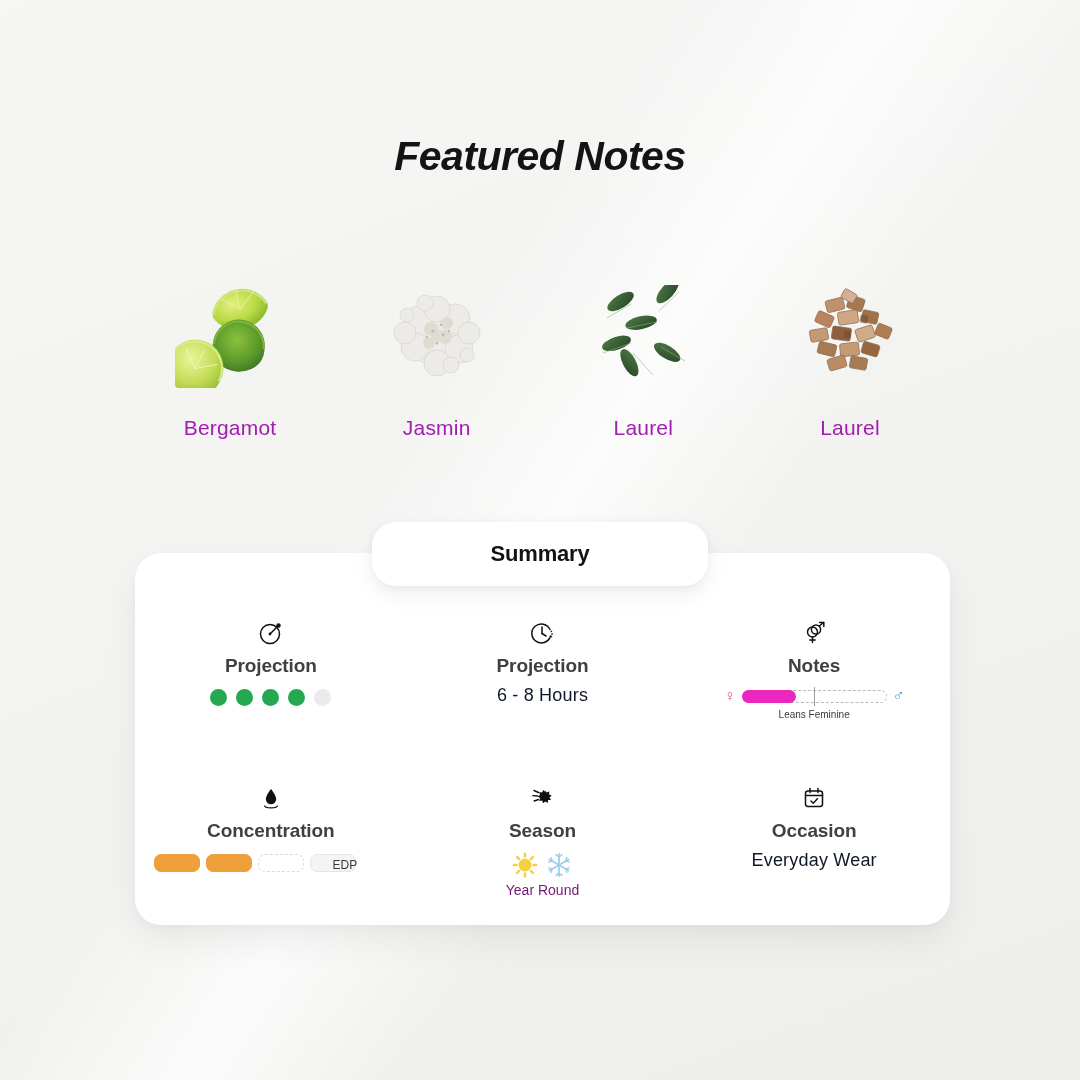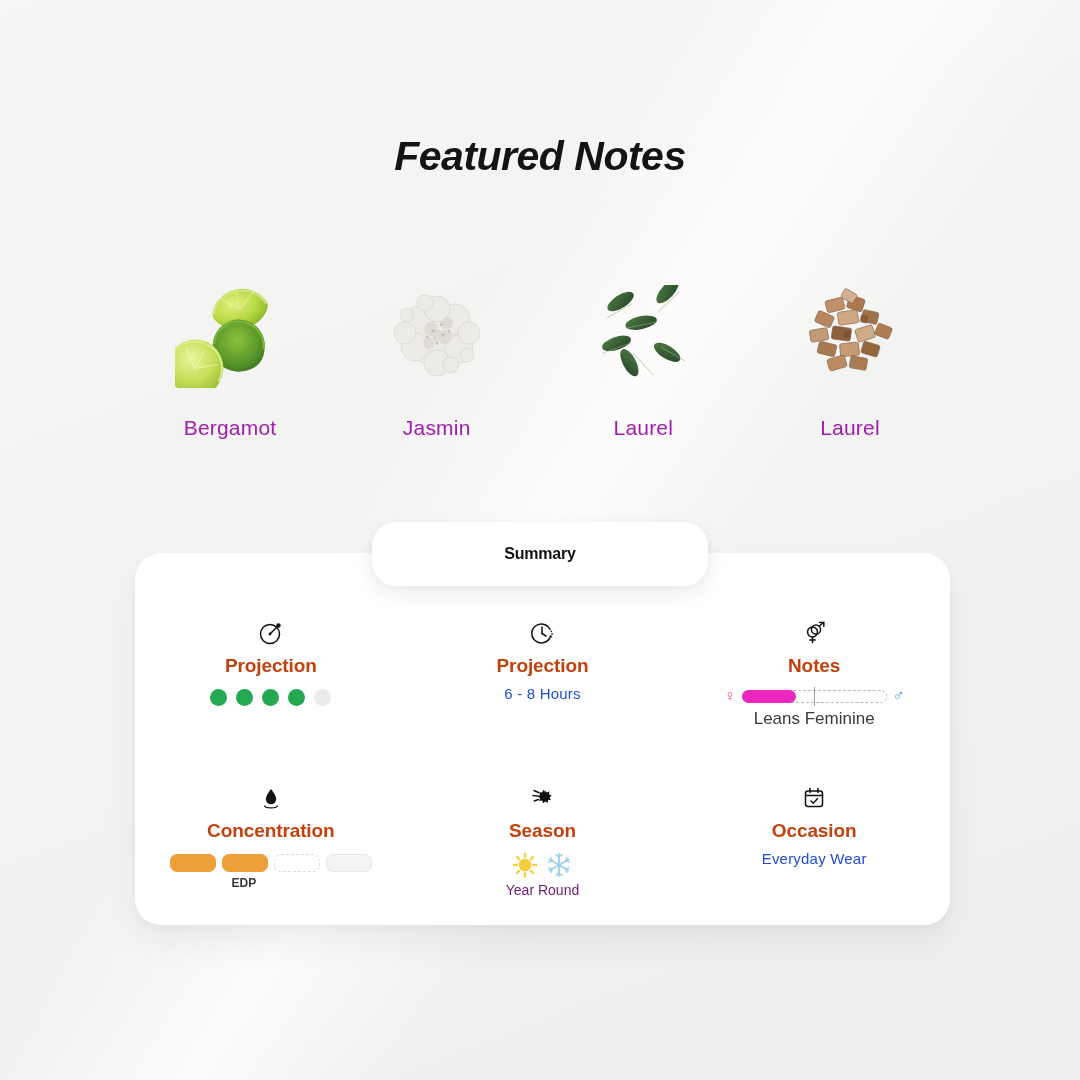--- a/index.html
+++ b/index.html
@@ -63,43 +63,43 @@
   .summary-pill {
     position:absolute; left:372px; top:522px;
     width:336px; height:64px;
     background:#ffffff;
     border-radius:24px;
     box-shadow:0 8px 22px rgba(0,0,0,0.07), 0 2px 6px rgba(0,0,0,0.04);
     display:flex; align-items:center; justify-content:center;
     z-index:3;
   }
   .summary-pill-text {
-    font-size:16px; font-weight:bold; color:#121212; letter-spacing:-0.2px;
+    font-size:22px; font-weight:bold; color:#121212; letter-spacing:-0.2px;
   }
 
   .metrics {
     position:absolute; left:135px; top:600px;
     width:815px; height:330px;
     display:grid;
     grid-template-columns:1fr 1fr 1fr;
     grid-template-rows:1fr 1fr;
     z-index:2;
   }
   .metric {
     display:flex; flex-direction:column; align-items:center;
     padding-top:18px;
   }
   .metric-icon { height:30px; display:flex; align-items:center; justify-content:center; }
   .metric-title {
     margin-top:7px;
-    font-size:19px; font-weight:bold; color:#c2410c; letter-spacing:-0.1px;
+    font-size:19px; font-weight:bold; color:#404040; letter-spacing:-0.1px;
   }
   .metric-value {
     margin-top:8px;
-    font-size:15px; color:#1d4ed8; letter-spacing:0.2px;
+    font-size:18px; color:#0f172a; letter-spacing:0.2px;
   }
 
   
   .dots { margin-top:12px; display:flex; gap:9px; }
   .dot { width:17px; height:17px; border-radius:50%; background:#eceaea; }
   .dot.on { background:#24a851; }
 
   
   .gender-row {
     margin-top:11px; display:flex; align-items:center; gap:6px;
@@ -116,25 +116,25 @@
   .gender-fill {
     position:absolute; left:-1px; top:-1px;
     height:13px; border-radius:7px;
     background:#ec27c0;
   }
   .gender-mid {
     position:absolute; left:50%; top:-4px;
     width:1px; height:19px; background:#9c9c9c;
   }
   .gender-caption {
-    margin-top:5px; font-size:17px; color:#3a3a3a;
-  }
-
-  
-  .conc-wrap { margin-top:12px; display:flex; flex-direction:column; align-items:center;font-weight:bold; }
+    margin-top:5px; font-size:10px; color:#3a3a3a;
+  }
+
+  
+  .conc-wrap { margin-top:12px; display:flex; flex-direction:row; align-items:center; }
   .conc-bars { display:flex; gap:6px; }
   .conc-seg {
     width:46px; height:18px; border-radius:7px;
     background:#f4f4f4; border:1px solid #e6e6e6;
   }
   .conc-seg.on { background:#eda039; border-color:#eda039; }
   .conc-seg.empty-dashed { background:#ffffff; border:1px dashed #dcdcdc; }
   .conc-label {
     margin-top:4px; margin-left:6px;
     font-size:12px; color:#3a3a3a; align-self:center;

